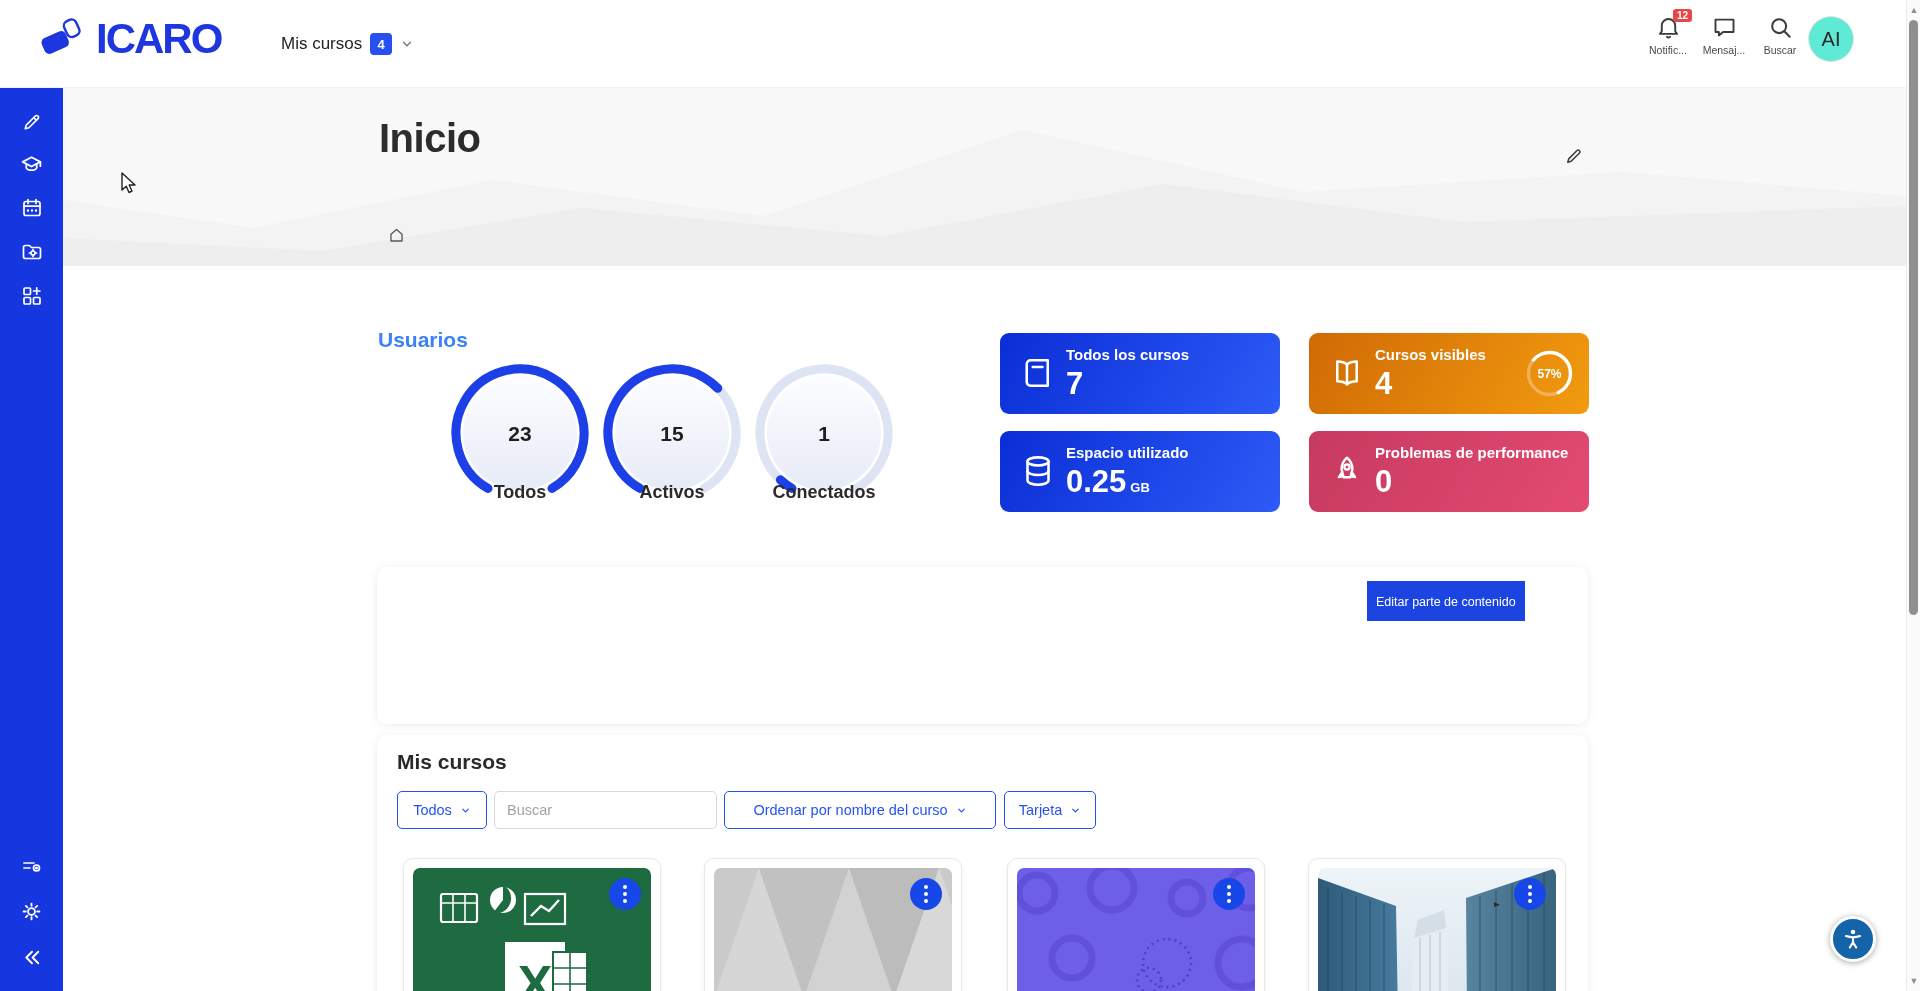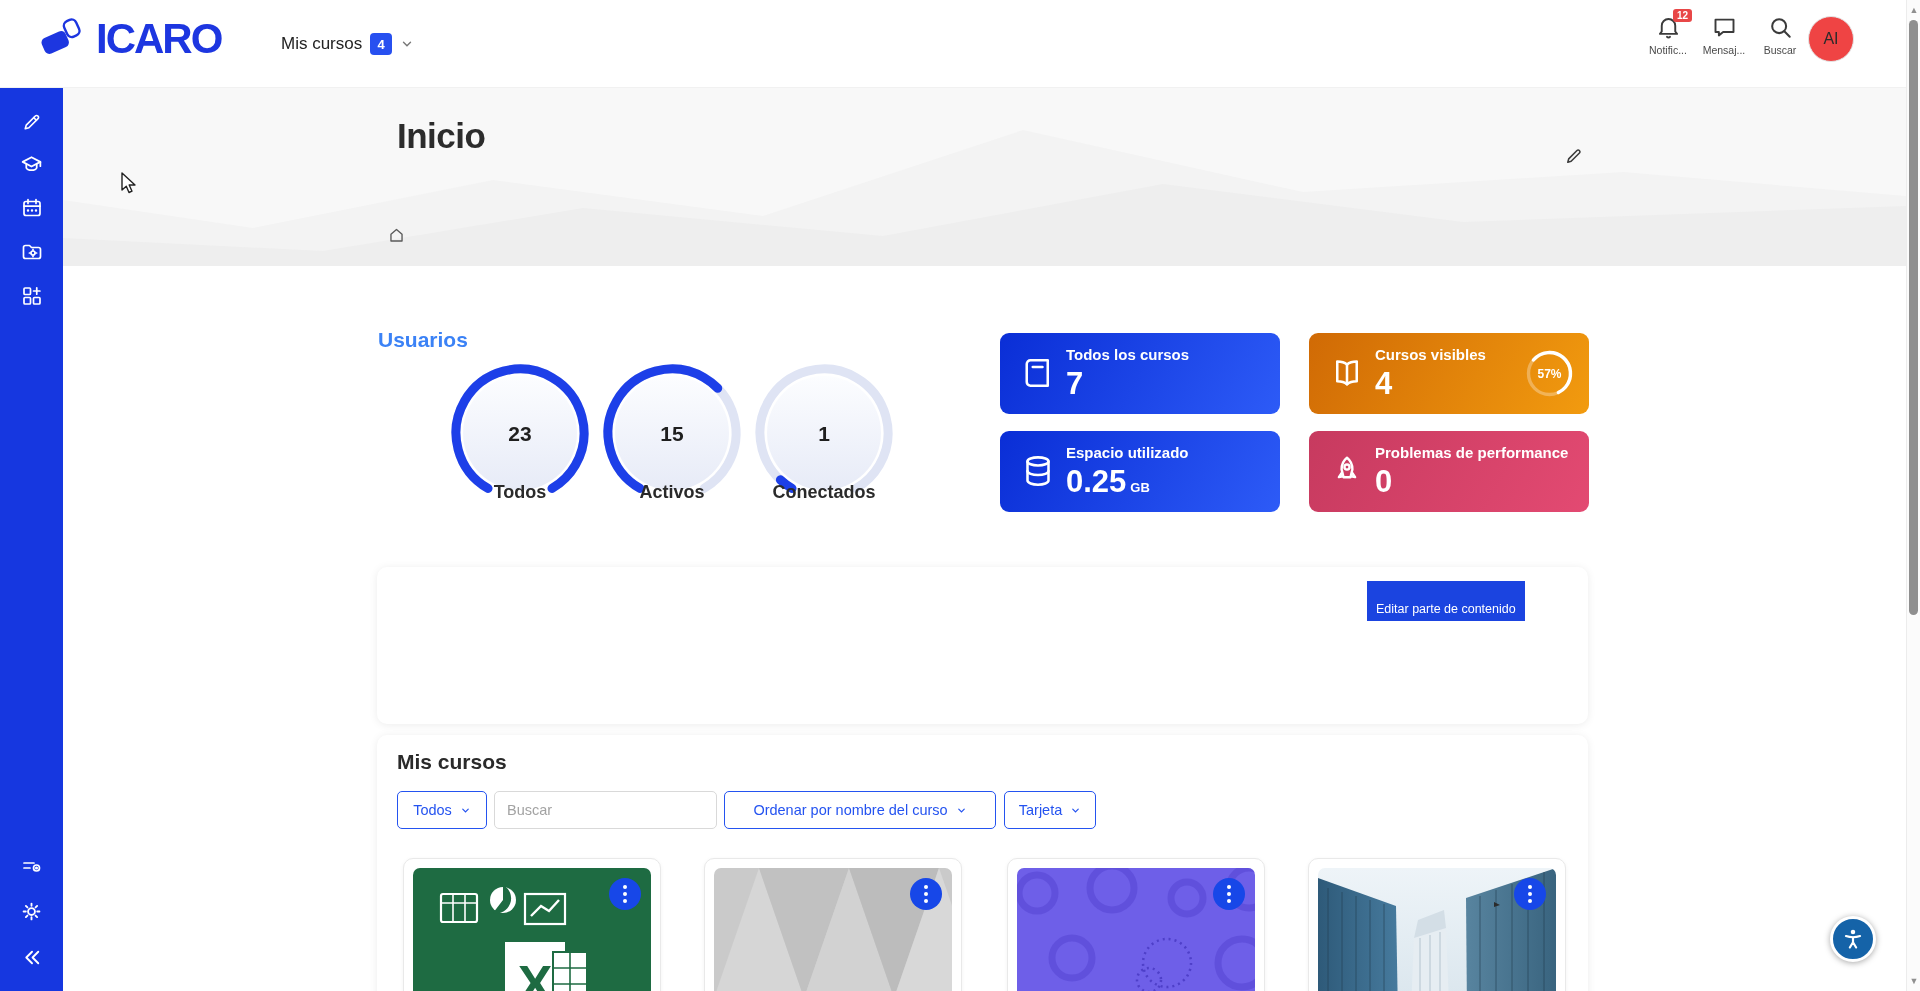--- a/index.html
+++ b/index.html
@@ -11,29 +11,29 @@
   .header { position:absolute; left:0; top:0; width:1920px; height:88px; background:#fff; z-index:30; border-bottom:1px solid #f1f1f1; }
   .logo { position:absolute; left:36px; top:12px; display:flex; align-items:center; gap:6px; }
   .logo-text { font-size:42px; font-weight:800; color:#1d36e0; letter-spacing:-2px; }
   .topnav { position:absolute; left:281px; top:0; height:88px; display:flex; align-items:center; gap:8px; cursor:pointer; }
   .topnav-label { font-size:17px; color:#232323; }
   .topnav-badge { background:#2750f0; color:#fff; font-size:13px; font-weight:bold; min-width:22px; height:22px; border-radius:4px; display:flex; align-items:center; justify-content:center; padding:0 5px; }
   .header-actions { position:absolute; right:66px; top:14px; display:flex; align-items:flex-start; }
   .action { display:flex; flex-direction:column; align-items:center; gap:3px; width:56px; cursor:pointer; position:relative; }
   .action-label { font-size:10.5px; color:#4a4a4a; white-space:nowrap; }
   .badge-red { position:absolute; top:-5px; left:33px; background:#e84747; color:#fff; font-size:10px; font-weight:bold; border-radius:3px; padding:1px 4px; }
-  .avatar { width:46px; height:46px; border-radius:50%; background:#ef4444; border:1px solid #e4e4e4; display:flex; align-items:center; justify-content:center; font-size:16px; color:#2b2b2b; cursor:pointer; margin-top:2px; }
+  .avatar { width:46px; height:46px; border-radius:50%; background:#5eead4; border:1px solid #e4e4e4; display:flex; align-items:center; justify-content:center; font-size:20px; color:#2b2b2b; cursor:pointer; margin-top:2px; }
 
   
   .sidebar { position:absolute; left:0; top:88px; width:63px; height:903px; background:#1637e0; z-index:20; }
   .side-icon { position:absolute; left:0; width:63px; height:36px; display:flex; align-items:center; justify-content:center; cursor:pointer; }
 
   
   .banner { position:absolute; left:63px; top:88px; width:1843px; height:178px; background:#f8f8f8; overflow:hidden; }
-  .banner-title { position:absolute; left:316px; top:28px; font-size:35px; font-weight:800; color:#2c2c2c; letter-spacing:-0.5px;margin-left:18px; }
+  .banner-title { position:absolute; left:316px; top:28px; font-size:40px; font-weight:800; color:#2c2c2c; letter-spacing:-0.5px; }
   .banner-edit { position:absolute; left:1500px; top:58px; cursor:pointer; }
   .breadcrumb-home { position:absolute; left:324px; top:138px; cursor:pointer; }
 
   
   .usuarios-heading { position:absolute; left:378px; top:328px; font-size:21px; font-weight:800; color:#3b82f6; }
   .gauge { position:absolute; top:358px; width:150px; text-align:center; }
   .gauge svg { display:block; }
   .gauge-label { position:absolute; top:482px; width:150px; text-align:center; font-size:18px; font-weight:700; color:#2a2a2a; }
 
   
@@ -49,21 +49,21 @@
   .stat-ring text { font-size:12px; font-weight:700; fill:#fff; }
 
   
   .panel { position:absolute; left:377px; width:1211px; background:#fff; border-radius:10px; box-shadow:0 1px 8px rgba(0,0,0,0.08); }
   .panel-announce { top:567px; height:157px; }
   .announce-pill { position:absolute; left:20px; top:32px; width:1133px; height:46px; border:2px solid #1b44e0; border-radius:24px; display:flex; align-items:center; }
   .announce-tab { position:absolute; left:-2px; top:-2px; height:46px; padding:0 28px; background:#1b44e0; border-radius:23px; color:#fff; font-size:14.5px; font-weight:700; display:flex; align-items:center; cursor:pointer; }
   .announce-text { margin-left:230px; font-size:14.5px; color:#4d4d4d; }
   .announce-arrows { position:absolute; right:18px; top:0; height:42px; display:flex; align-items:center; gap:6px; }
   .announce-arrows span { cursor:pointer; display:flex; }
-  .edit-tag { position:absolute; left:990px; top:14px; height:40px; background:#1b44e0; color:#fff; font-size:12.5px; line-height:23px; padding:17px 9px; white-space:nowrap; }
+  .edit-tag { position:absolute; left:990px; top:14px; height:40px; background:#1b44e0; color:#fff; font-size:12.5px; line-height:23px; padding:10px 9px; white-space:nowrap; }
 
   .panel-courses { top:735px; height:420px; }
   .courses-heading { position:absolute; left:20px; top:15px; font-size:21px; font-weight:800; color:#2a2a2a; }
   .filters { position:absolute; left:0; top:56px; width:100%; height:38px; }
   .btn-outline { position:absolute; height:38px; border:1.5px solid #2453f0; border-radius:5px; background:#fff; color:#2453f0; font-size:14.5px; display:flex; align-items:center; justify-content:center; gap:8px; cursor:pointer; font-family:"Liberation Sans", sans-serif; }
   .search-box { position:absolute; left:117px; width:223px; height:38px; border:1px solid #d9d9d9; border-radius:5px; padding:0 12px; font-size:14.5px; color:#333; font-family:"Liberation Sans", sans-serif; }
   .search-box::placeholder { color:#a3a3a3; }
 
   .course-card { position:absolute; top:123px; width:258px; height:290px; background:#fff; border:1px solid #e9e9e9; border-radius:10px; padding:9px; box-shadow:0 1px 4px rgba(0,0,0,0.05); cursor:pointer; }
   .course-thumb { position:relative; width:238px; height:260px; border-radius:7px; overflow:hidden; }

